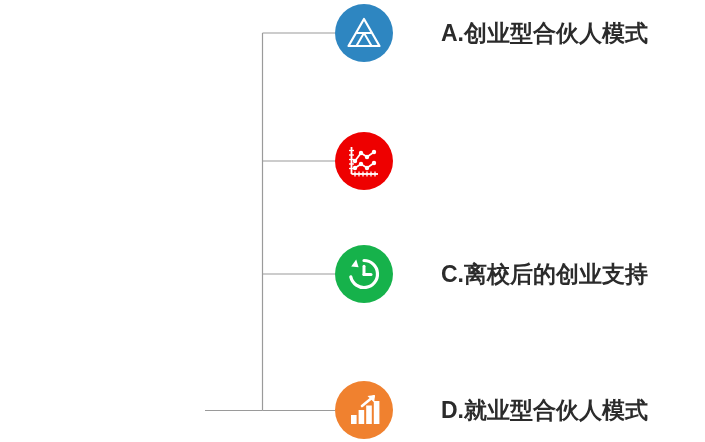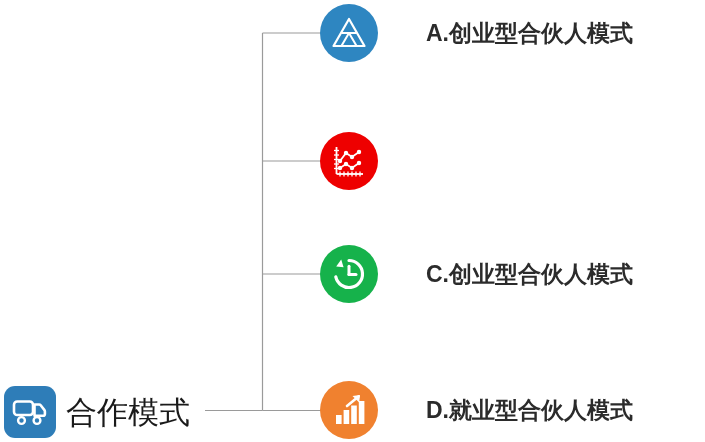--- a/index.html
+++ b/index.html
@@ -57,21 +57,21 @@
     font-weight: 400;
     color: #1a1a1a;
     line-height: 1;
     letter-spacing: 0px;
     white-space: nowrap;
   }
 
   
   .branch {
     position: absolute;
-    left: 320px;
+    left: 335px;
     display: flex;
     align-items: center;
     gap: 0px;
     height: 58px;
   }
   .branch-icon {
     width: 58px;
     height: 58px;
     border-radius: 50%;
     display: flex;
@@ -108,35 +108,20 @@
     <line x1="262.5" y1="33" x2="262.5" y2="410.5" stroke="#9a9a9a" stroke-width="1.2"></line>
 
     <line x1="205" y1="410.5" x2="262.5" y2="410.5" stroke="#9a9a9a" stroke-width="1.2"></line>
 
     <line x1="262.5" y1="33" x2="335" y2="33" stroke="#9a9a9a" stroke-width="1.2"></line>
     <line x1="262.5" y1="161" x2="335" y2="161" stroke="#9a9a9a" stroke-width="1.2"></line>
     <line x1="262.5" y1="274" x2="335" y2="274" stroke="#9a9a9a" stroke-width="1.2"></line>
     <line x1="262.5" y1="410.5" x2="335" y2="410.5" stroke="#9a9a9a" stroke-width="1.2"></line>
   </svg>
 
-  <div class="root-node">
-    <div class="root-icon">
-      <svg width="36" height="28" viewBox="0 0 36 28" aria-hidden="true">
-
-        <rect x="2" y="3.5" width="19" height="13.5" rx="3.2" ry="3.2" fill="none" stroke="#ffffff" stroke-width="2.6"></rect>
-
-        <path d="M22.5 6.5 h4.6 c0.6 0 1.2 0.3 1.6 0.8 l3.6 4.6 c0.4 0.5 0.6 1.1 0.6 1.7 v2.3
-                 c0 1 -0.8 1.8 -1.8 1.8 h-8.6 z" fill="none" stroke="#ffffff" stroke-width="2.6" stroke-linejoin="round"></path>
-
-        <circle cx="9.5" cy="22.5" r="3.4" fill="none" stroke="#ffffff" stroke-width="2.4"></circle>
-        <circle cx="25" cy="22.5" r="3.4" fill="none" stroke="#ffffff" stroke-width="2.4"></circle>
-      </svg>
-    </div>
-    <div class="root-label">合作模式</div>
-  </div>
 
   <div class="branch b0">
     <div class="branch-icon c-blue">
       <svg width="40" height="40" viewBox="0 0 40 40" aria-hidden="true">
         <path d="M20 6 L35.5 33 L4.5 33 Z" fill="none" stroke="#ffffff" stroke-width="2.2" stroke-linejoin="round"></path>
         <path d="M12.4 20 L27.6 20" stroke="#ffffff" stroke-width="2.0"></path>
         <path d="M20 20 L27.6 33 L12.4 33 Z" fill="none" stroke="#ffffff" stroke-width="2.0" stroke-linejoin="round"></path>
       </svg>
     </div>
     <div class="branch-label">A.创业型合伙人模式</div>
@@ -179,21 +164,21 @@
 
   <div class="branch b2">
     <div class="branch-icon c-green">
       <svg width="40" height="40" viewBox="0 0 40 40" aria-hidden="true">
         <path d="M20 6.5 a13.5 13.5 0 1 1 -13.2 16.4" fill="none" stroke="#ffffff" stroke-width="3.2" stroke-linecap="round"></path>
         <path d="M12.2 5.6 L7.2 12.4 L14.6 13.2 Z" fill="#ffffff"></path>
         <line x1="20" y1="12.2" x2="20" y2="20.4" stroke="#ffffff" stroke-width="3" stroke-linecap="round"></line>
         <line x1="20" y1="20.4" x2="27" y2="20.4" stroke="#ffffff" stroke-width="3" stroke-linecap="round"></line>
       </svg>
     </div>
-    <div class="branch-label">C.创业型合伙人模式</div>
+    <div class="branch-label">C.离校后的创业支持</div>
   </div>
 
   <div class="branch b3">
     <div class="branch-icon c-orange">
       <svg width="40" height="40" viewBox="0 0 40 40" aria-hidden="true">
         <rect x="7" y="25" width="5.6" height="9" fill="#ffffff"></rect>
         <rect x="14.6" y="20" width="5.6" height="14" fill="#ffffff"></rect>
         <rect x="22.2" y="15.5" width="5.6" height="18.5" fill="#ffffff"></rect>
         <rect x="29.8" y="11" width="5.6" height="23" fill="#ffffff"></rect>
         <path d="M18 16 L29.5 6.5" stroke="#ffffff" stroke-width="2.6" stroke-linecap="round"></path>

